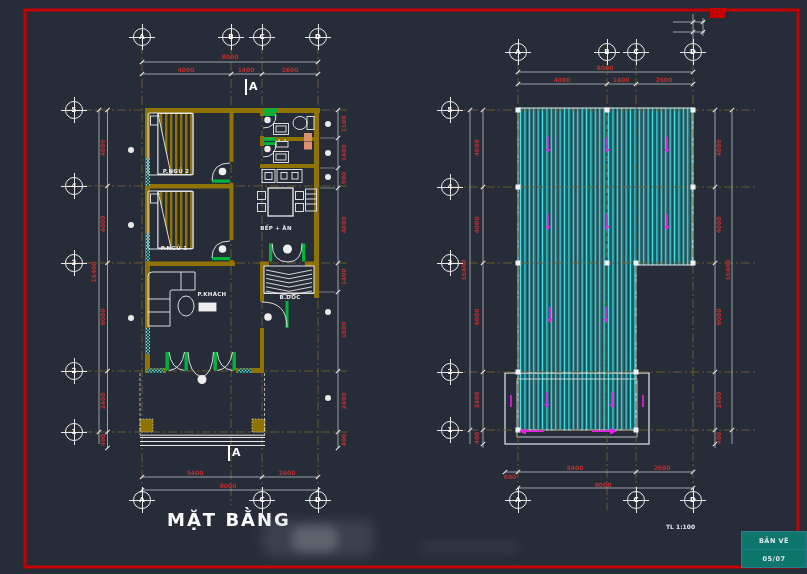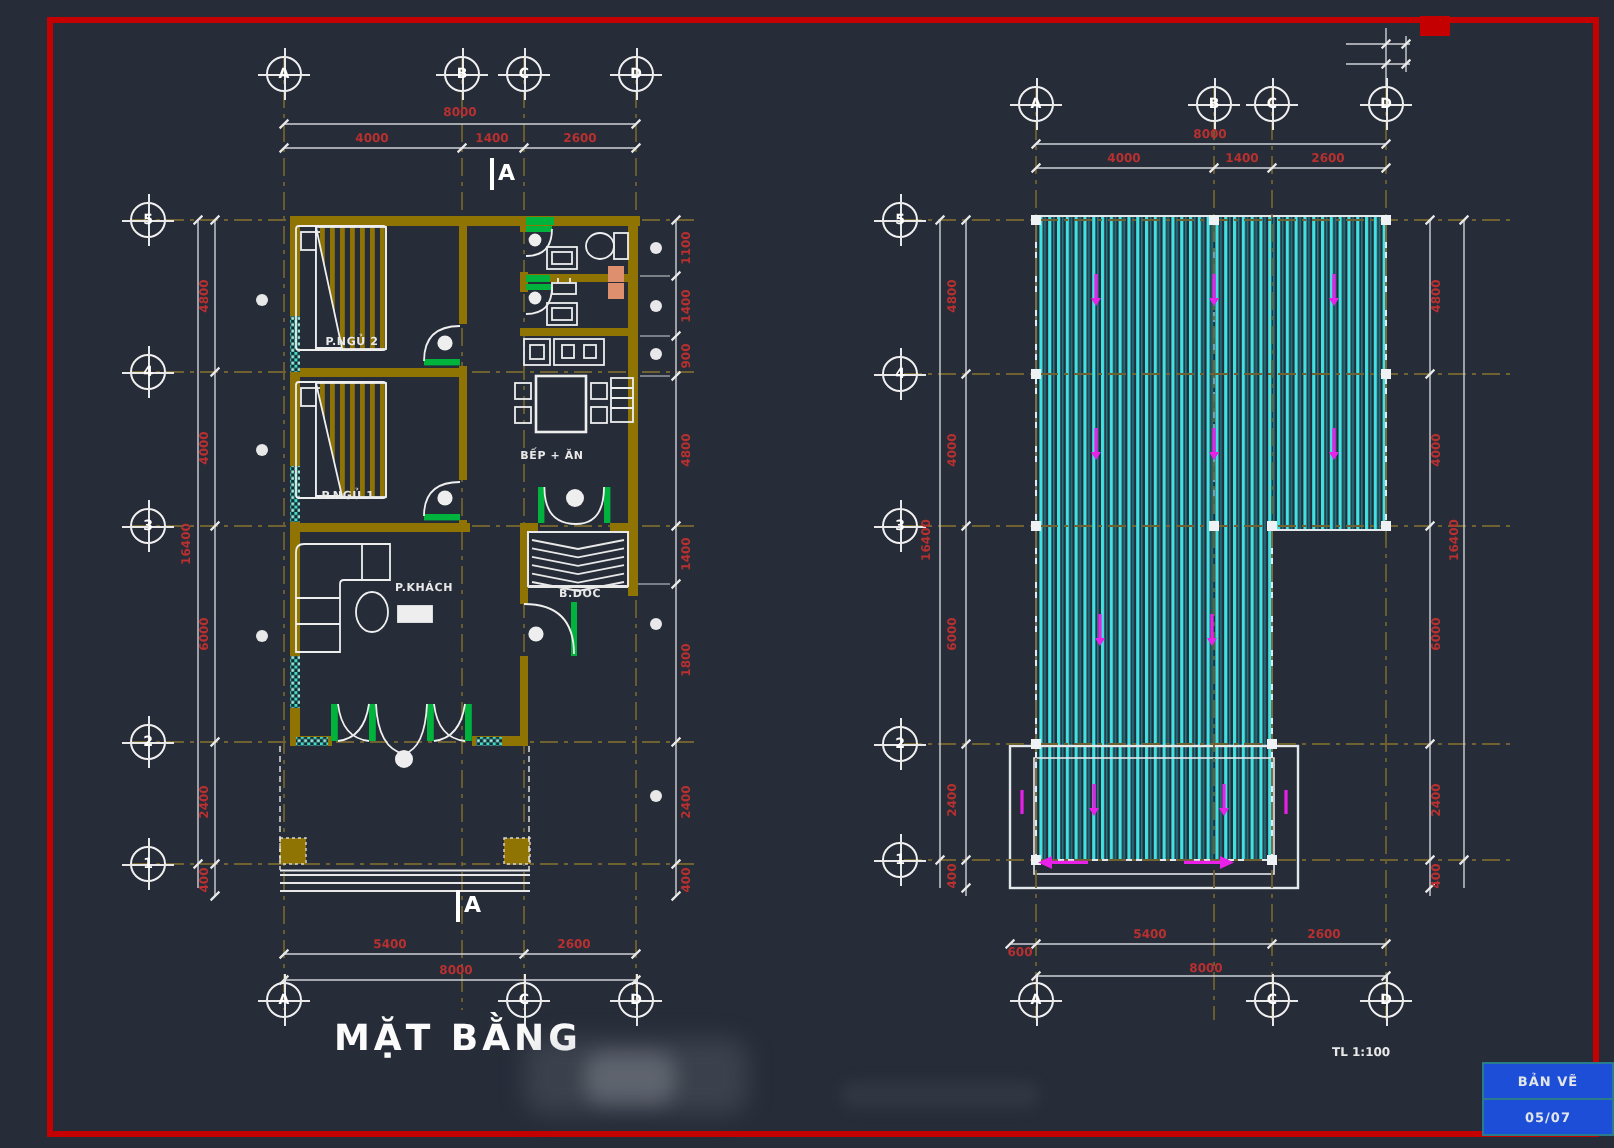--- a/index.html
+++ b/index.html
@@ -16,21 +16,21 @@
           justify-content:center;color:#fff;font-size:7px;font-weight:bold;}
   .bubble::before{content:"";position:absolute;left:-5px;right:-5px;top:50%;height:1px;background:#e8e8e8;}
   .bubble::after{content:"";position:absolute;top:-5px;bottom:-5px;left:50%;width:1px;background:#e8e8e8;}
   .bubble span{position:relative;z-index:1;}
   .plan-title{position:absolute;color:#fbfbfb;font-weight:bold;font-size:18px;letter-spacing:2px;
               white-space:nowrap;line-height:1;}
   .plan-title.roof{font-size:16px;letter-spacing:1.5px;}
   .scale-note{position:absolute;color:#e8e8e8;font-weight:bold;font-size:6px;white-space:nowrap;}
   .sec{position:absolute;color:#fff;font-weight:bold;font-size:11px;line-height:1;}
   .tblock{position:absolute;left:741px;top:531px;width:66px;height:37px;box-sizing:border-box;
-          border:1.5px solid #2a7c8c;background:#1d4ed8;z-index:5;}
+          border:1.5px solid #2a7c8c;background:#0f766e;z-index:5;}
   .tb-cell{height:17px;display:flex;align-items:center;justify-content:center;color:#e3e6e9;
            font-size:6.5px;font-weight:bold;letter-spacing:.5px;}
   .tb-cell:first-child{border-bottom:1.5px solid #2a7c8c;}
   .smudge{position:absolute;border-radius:10px;pointer-events:none;}
   .s1{left:262px;top:519px;width:112px;height:38px;background:rgba(145,150,160,.20);filter:blur(6px);}
   .s2{left:292px;top:526px;width:46px;height:26px;background:rgba(200,205,212,.25);filter:blur(5px);}
   .s3{left:420px;top:541px;width:100px;height:13px;background:rgba(130,136,146,.12);filter:blur(4px);}
 </style>
 </head>
 <body>

